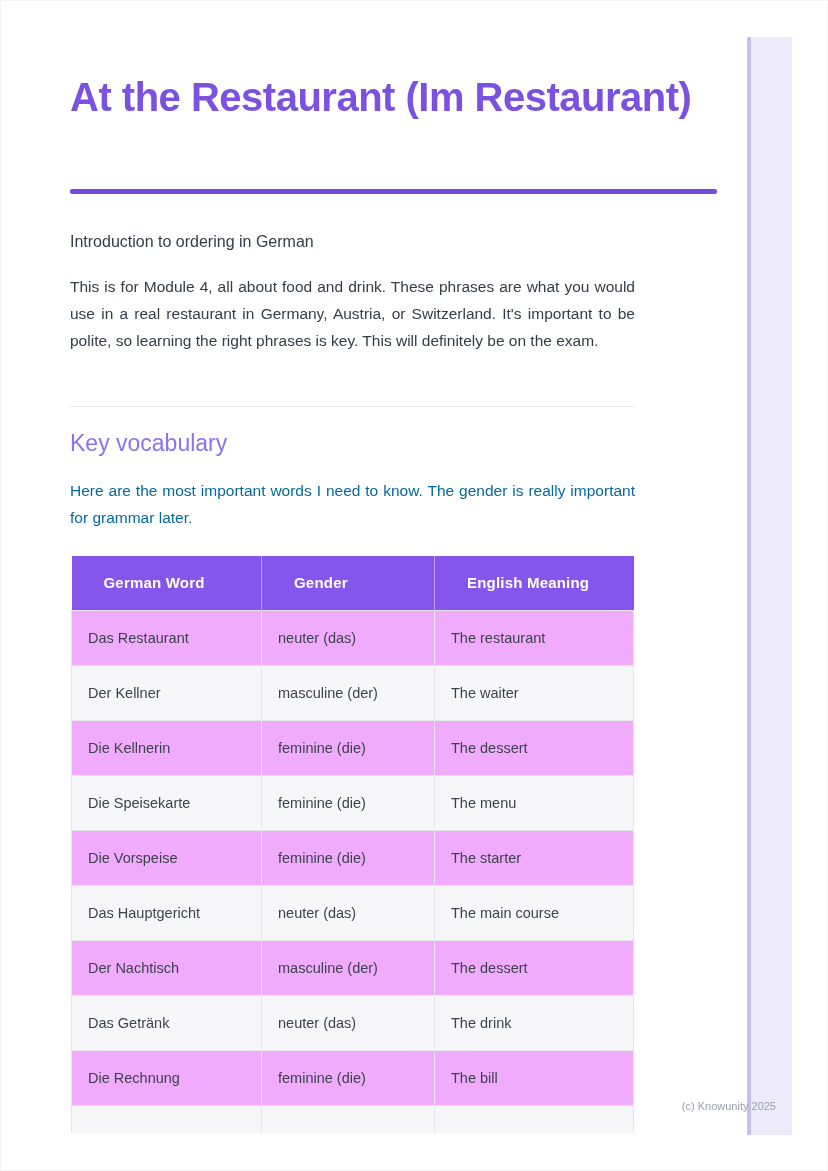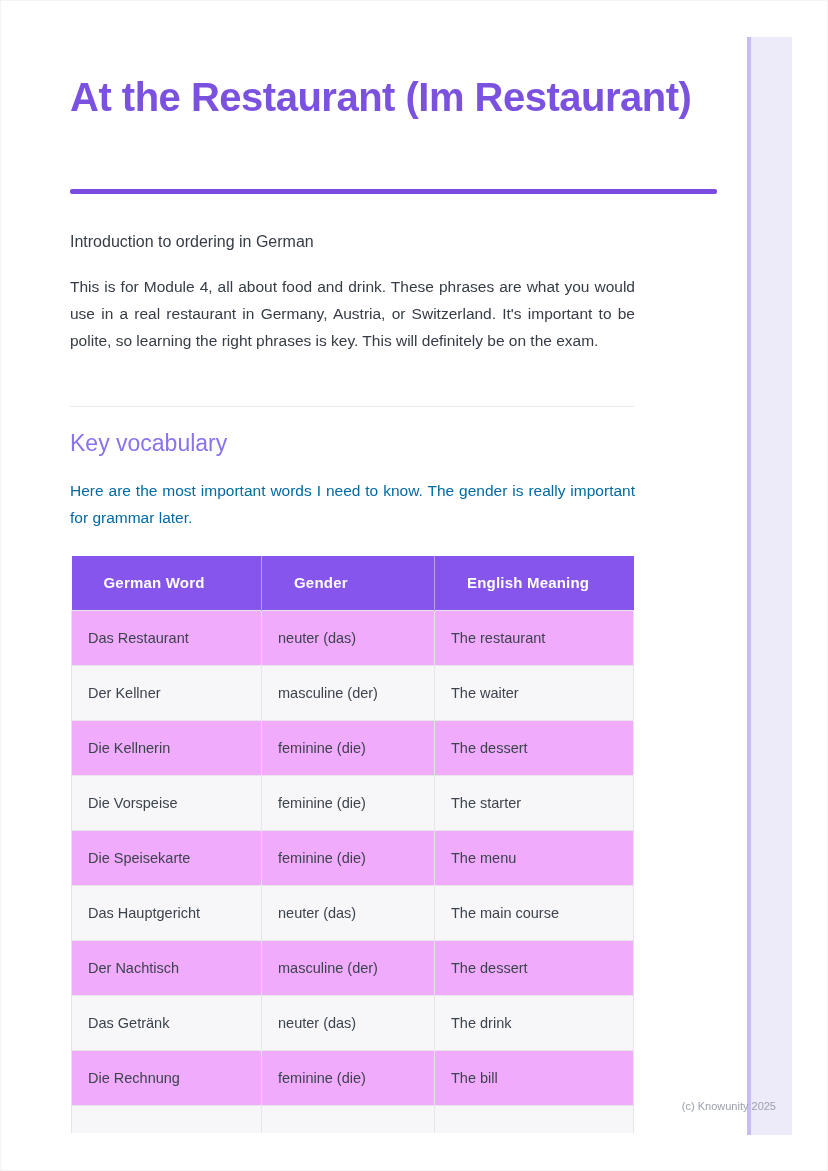--- a/index.html
+++ b/index.html
@@ -137,28 +137,28 @@
             <td>Der Kellner</td>
             <td>masculine (der)</td>
             <td>The waiter</td>
           </tr>
           <tr>
             <td>Die Kellnerin</td>
             <td>feminine (die)</td>
             <td>The dessert</td>
           </tr>
           <tr>
+            <td>Die Speisekarte</td>
+            <td>feminine (die)</td>
+            <td>The menu</td>
+          </tr>
+          <tr>
             <td>Die Vorspeise</td>
             <td>feminine (die)</td>
             <td>The starter</td>
-          </tr>
-          <tr>
-            <td>Die Speisekarte</td>
-            <td>feminine (die)</td>
-            <td>The menu</td>
           </tr>
           <tr>
             <td>Das Hauptgericht</td>
             <td>neuter (das)</td>
             <td>The main course</td>
           </tr>
           <tr>
             <td>Der Nachtisch</td>
             <td>masculine (der)</td>
             <td>The dessert</td>

